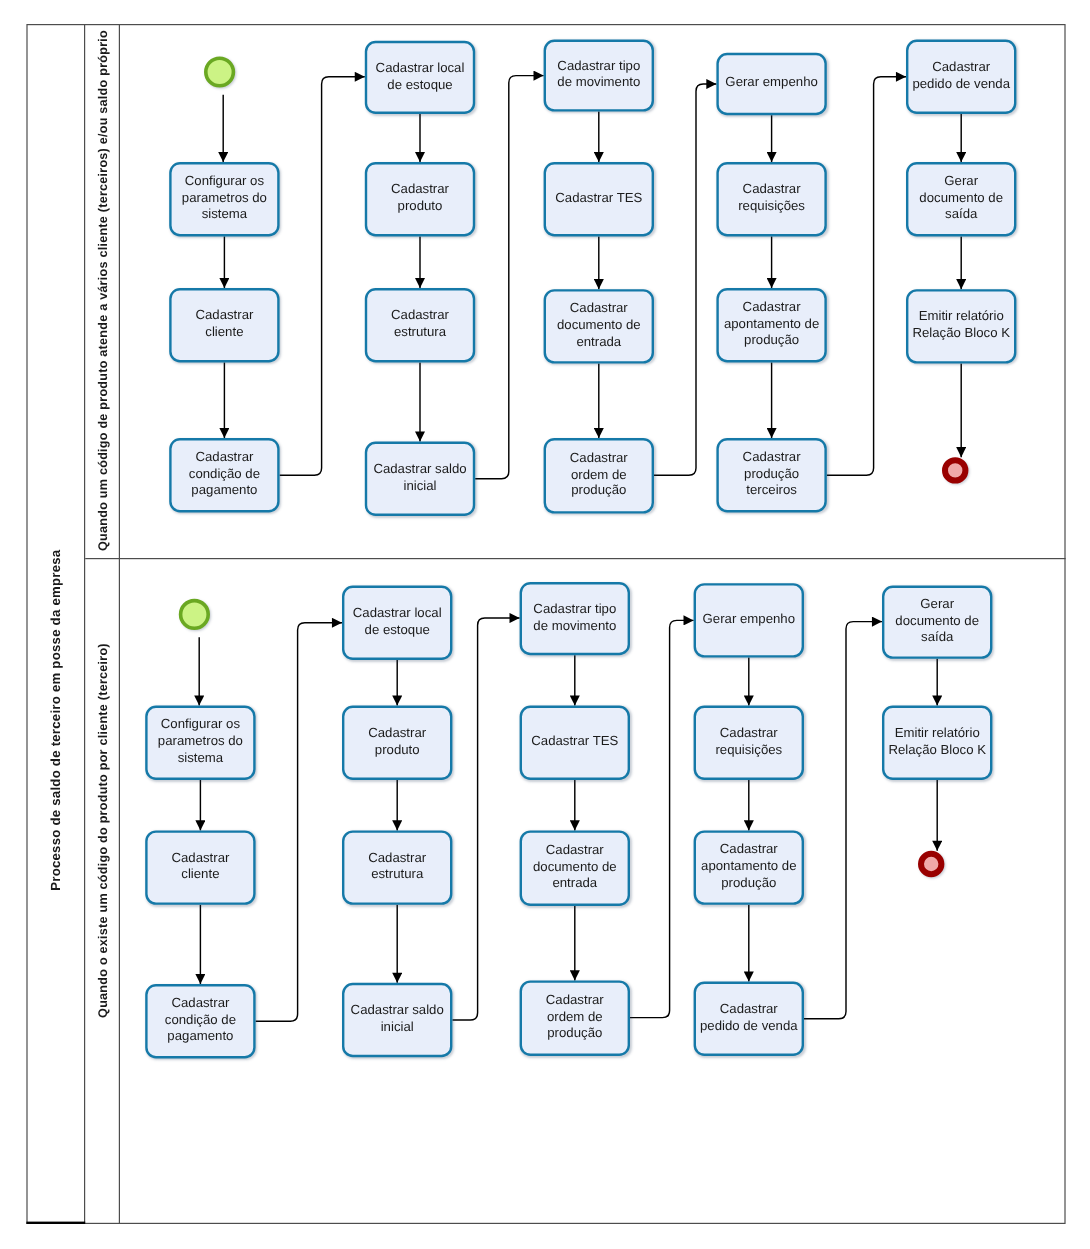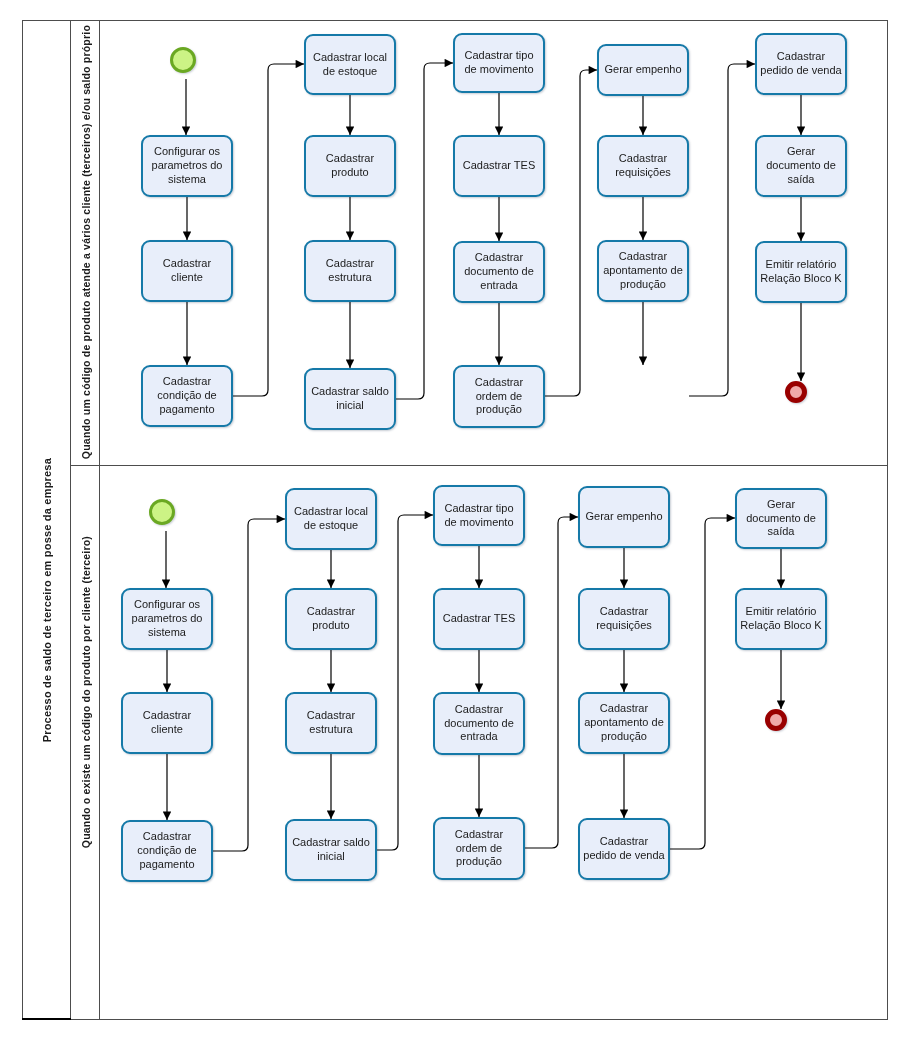--- a/index.html
+++ b/index.html
@@ -120,20 +120,21 @@
   <div class="abs task" style="left:304px;top:135px;height:62px;">Cadastrar produto</div>
   <div class="abs task" style="left:304px;top:240px;height:62px;">Cadastrar estrutura</div>
   <div class="abs task" style="left:304px;top:368px;height:62px;">Cadastrar saldo inicial</div>
   <div class="abs task" style="left:453px;top:33px;height:60px;">Cadastrar tipo de movimento</div>
   <div class="abs task" style="left:453px;top:135px;height:62px;">Cadastrar TES</div>
   <div class="abs task" style="left:453px;top:241px;height:62px;">Cadastrar documento de entrada</div>
   <div class="abs task" style="left:453px;top:365px;height:63px;">Cadastrar ordem de produção</div>
   <div class="abs task" style="left:597px;top:44px;height:52px;">Gerar empenho</div>
   <div class="abs task" style="left:597px;top:135px;height:62px;">Cadastrar requisições</div>
   <div class="abs task" style="left:597px;top:240px;height:62px;">Cadastrar apontamento de produção</div>
+  <div class="abs task" style="left:597px;top:365px;height:62px;">Cadastrar produção terceiros</div>
   <div class="abs task" style="left:755px;top:33px;height:62px;">Cadastrar pedido de venda</div>
   <div class="abs task" style="left:755px;top:135px;height:62px;">Gerar documento de saída</div>
   <div class="abs task" style="left:755px;top:241px;height:62px;">Emitir relatório Relação Bloco K</div>
   <div class="abs event-end" style="left:785px;top:381px;"></div>
 
   <div class="abs event-start" style="left:149px;top:499px;"></div>
   <div class="abs task" style="left:121px;top:588px;height:62px;">Configurar os parametros do sistema</div>
   <div class="abs task" style="left:121px;top:692px;height:62px;">Cadastrar cliente</div>
   <div class="abs task" style="left:121px;top:820px;height:62px;">Cadastrar condição de pagamento</div>
   <div class="abs task" style="left:285px;top:488px;height:62px;">Cadastrar local de estoque</div>

